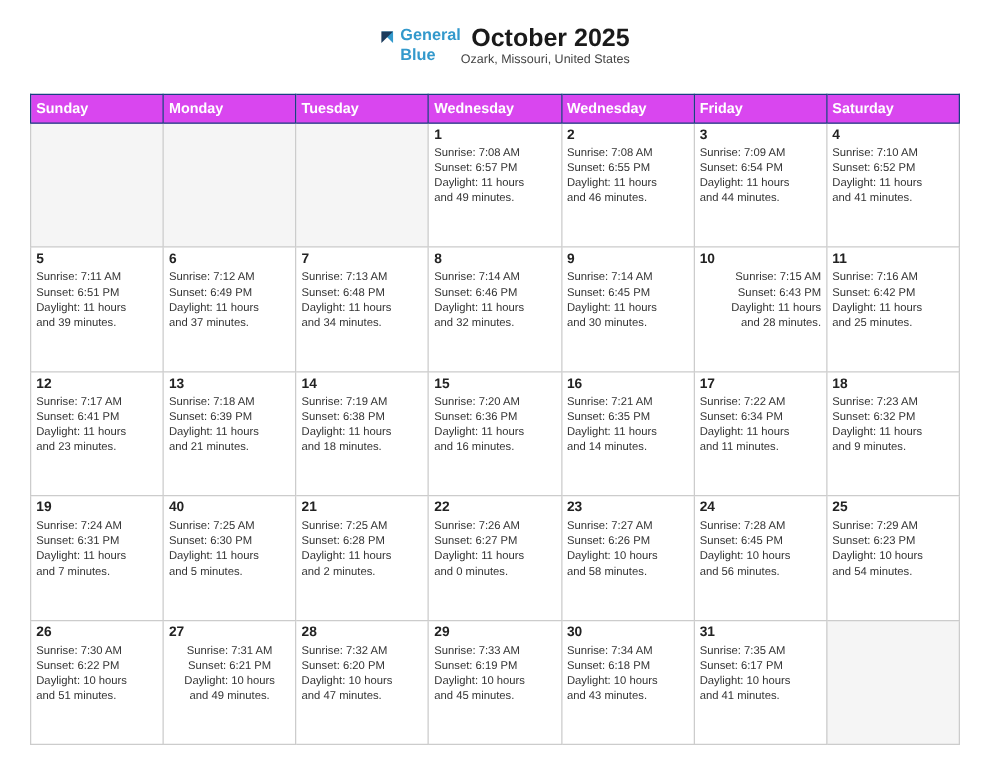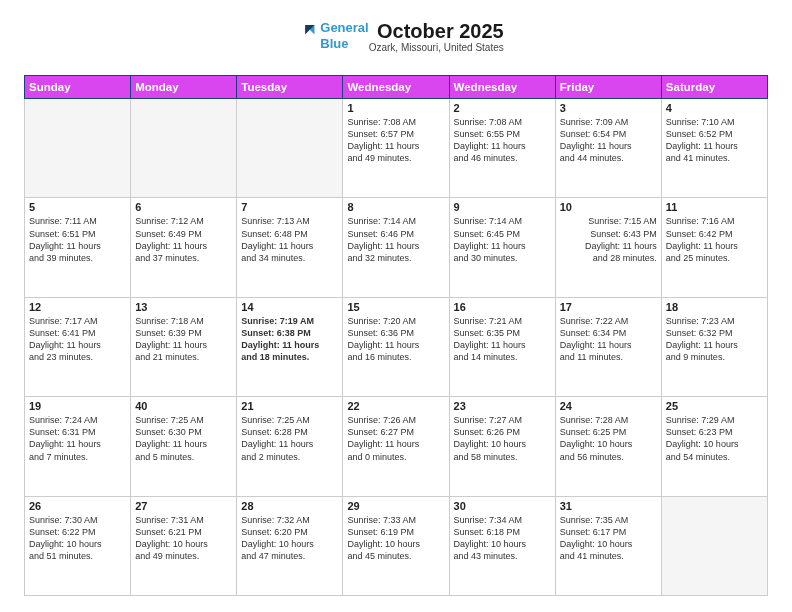--- a/index.html
+++ b/index.html
@@ -223,21 +223,21 @@
           </td>
           <td>
             <span class="day-number">13</span>
             <div class="day-info" style="white-space: pre-line;">Sunrise: 7:18 AM
 Sunset: 6:39 PM
 Daylight: 11 hours
 and 21 minutes.</div>
           </td>
           <td>
             <span class="day-number">14</span>
-            <div class="day-info" style="white-space: pre-line; font-weight: bold;">Sunrise: 7:19 AM
+            <div class="day-info" style="white-space: pre-line;">Sunrise: 7:19 AM
 Sunset: 6:38 PM
 Daylight: 11 hours
 and 18 minutes.</div>
           </td>
           <td>
             <span class="day-number">15</span>
             <div class="day-info" style="white-space: pre-line;">Sunrise: 7:20 AM
 Sunset: 6:36 PM
 Daylight: 11 hours
 and 16 minutes.</div>
@@ -296,21 +296,21 @@
           <td>
             <span class="day-number">23</span>
             <div class="day-info" style="white-space: pre-line;">Sunrise: 7:27 AM
 Sunset: 6:26 PM
 Daylight: 10 hours
 and 58 minutes.</div>
           </td>
           <td>
             <span class="day-number">24</span>
             <div class="day-info" style="white-space: pre-line;">Sunrise: 7:28 AM
-Sunset: 6:25 PM
+Sunset: 6:45 PM
 Daylight: 10 hours
 and 56 minutes.</div>
           </td>
           <td>
             <span class="day-number">25</span>
             <div class="day-info" style="white-space: pre-line;">Sunrise: 7:29 AM
 Sunset: 6:23 PM
 Daylight: 10 hours
 and 54 minutes.</div>
           </td>
@@ -318,21 +318,21 @@
         <tr>
           <td>
             <span class="day-number">26</span>
             <div class="day-info" style="white-space: pre-line;">Sunrise: 7:30 AM
 Sunset: 6:22 PM
 Daylight: 10 hours
 and 51 minutes.</div>
           </td>
           <td>
             <span class="day-number">27</span>
-            <div class="day-info" style="white-space: pre-line;">Sunrise: 7:31 AM
+            <div class="day-info" style="white-space: pre-line; text-align: center;">Sunrise: 7:31 AM
 Sunset: 6:21 PM
 Daylight: 10 hours
 and 49 minutes.</div>
           </td>
           <td>
             <span class="day-number">28</span>
             <div class="day-info" style="white-space: pre-line;">Sunrise: 7:32 AM
 Sunset: 6:20 PM
 Daylight: 10 hours
 and 47 minutes.</div>

